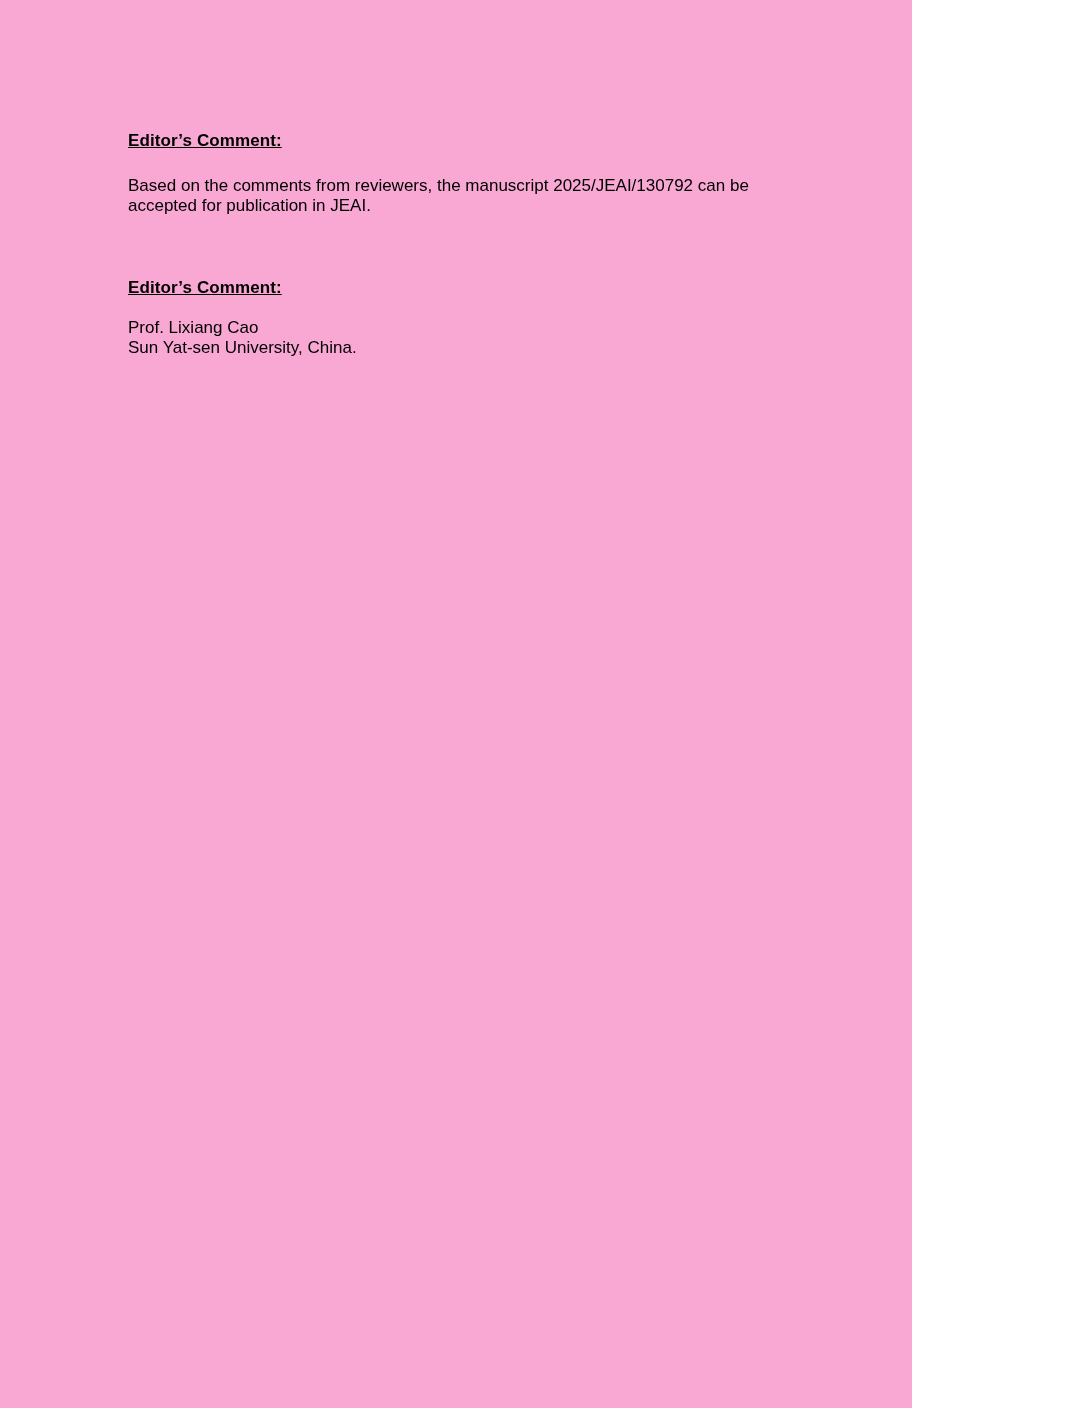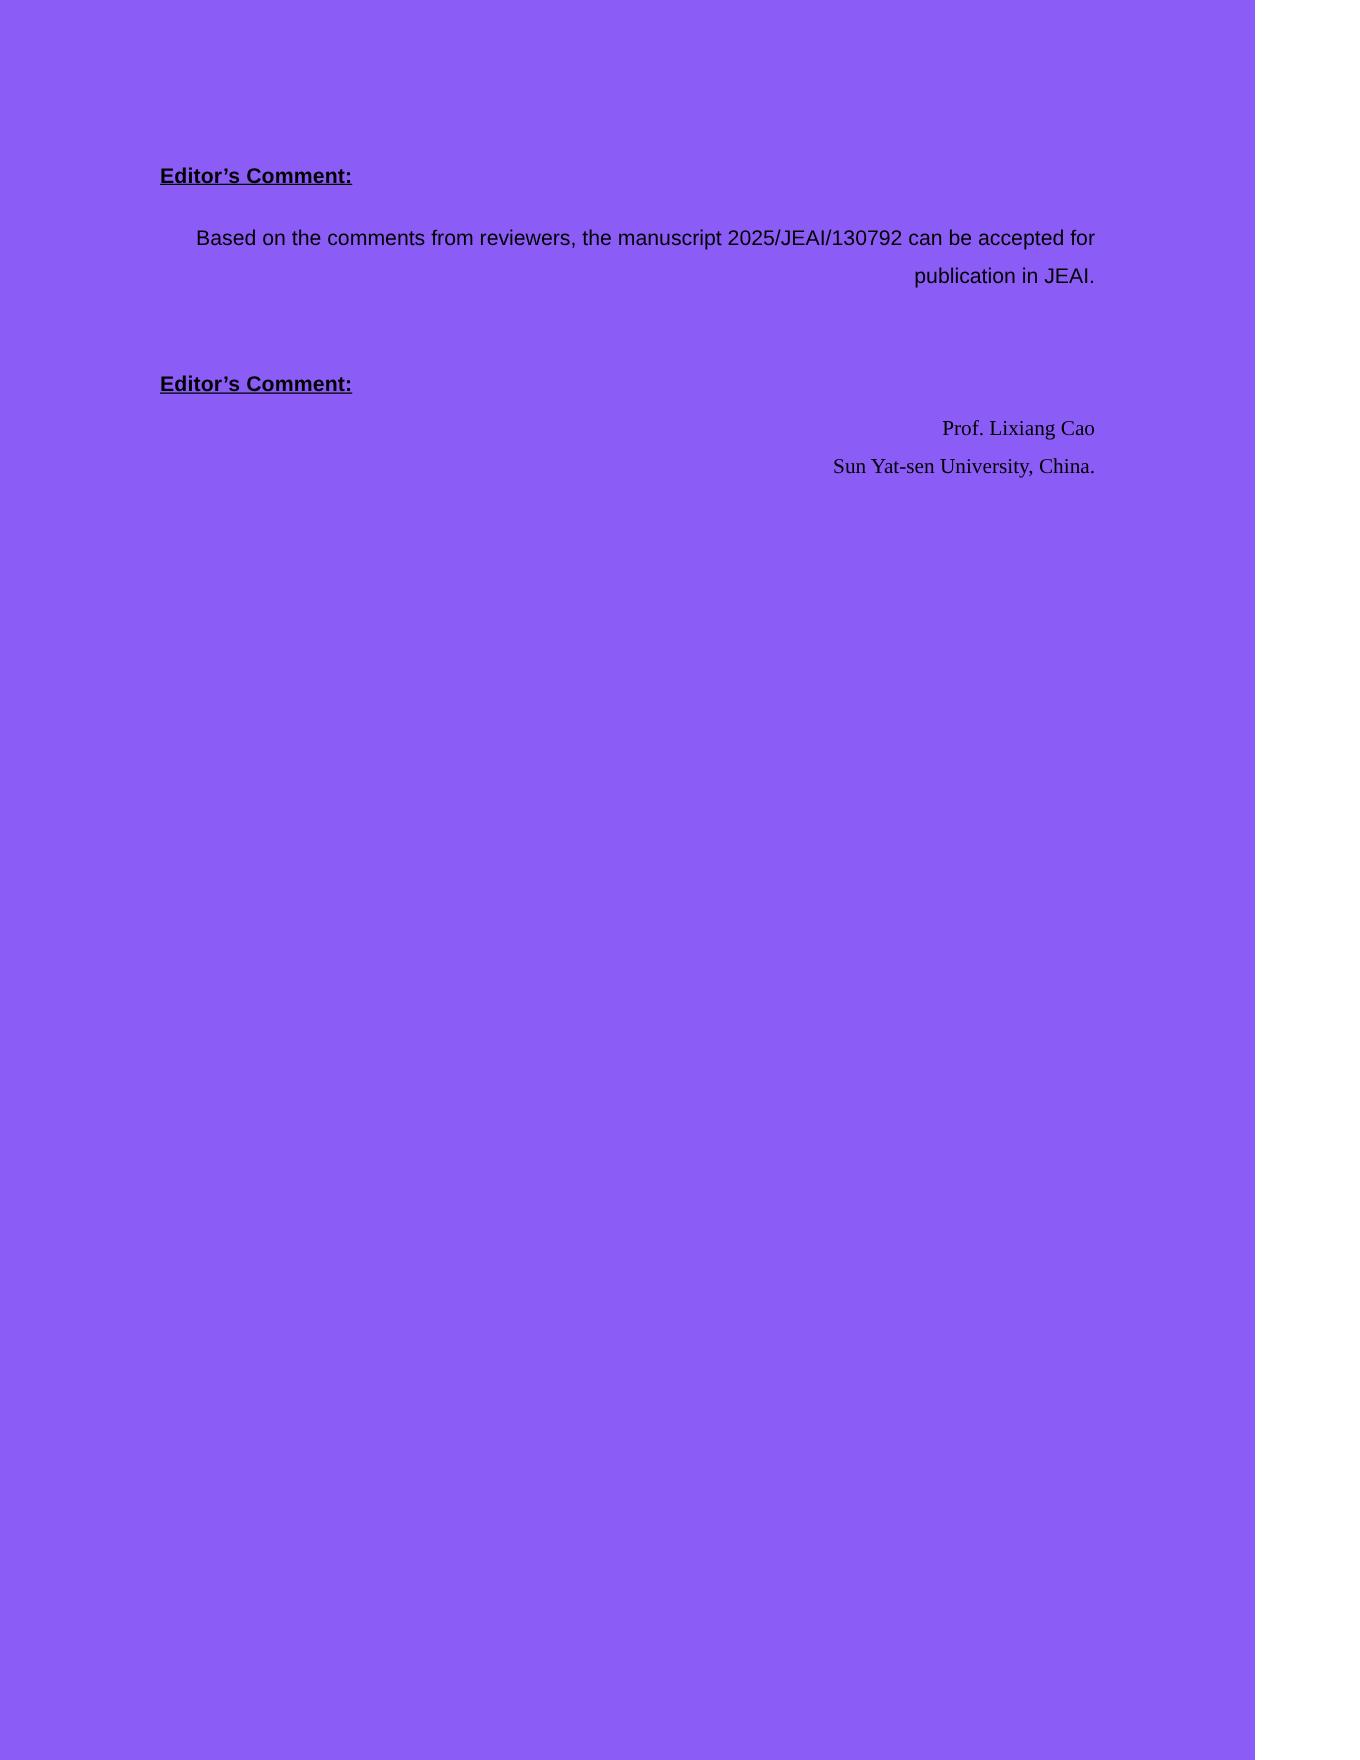--- a/index.html
+++ b/index.html
@@ -2,48 +2,47 @@
 <html><head>
 <meta charset="utf-8">
 <style>
   html, body {
     margin: 0;
     padding: 0;
     background: #ffffff;
   }
   .page {
     position: relative;
-    width: 1004px;
+    width: 912px;
     height: 1408px;
-    background: #8b5cf6;
+    background: #f9a8d4;
     box-sizing: border-box;
     padding: 130px 128px 0 128px;
     font-family: "Liberation Sans", sans-serif;
     color: #000000;
     overflow: hidden;
   }
   .heading {
     margin: 0;
     font-size: 17px;
     font-weight: bold;
     line-height: 22px;
     text-decoration: underline;
     letter-spacing: 0.1px;
   }
   .body-text {
     margin: 0;
     font-size: 17px;
     font-weight: normal;
-    line-height: 30px;
+    line-height: 20px;
     max-width: 780px;
-    text-align: right;
   }
   .comment-body { margin-top: 24px; }
   .details-heading { margin-top: 61px; }
-  .details-block { margin-top: 9px; font-family: Liberation Serif, serif; }
+  .details-block { margin-top: 19px; }
 </style>
 </head>
 <body>
 
 <div class="page">
 
   <h2 class="heading">Editor’s Comment:</h2>
 
   <p class="body-text comment-body">Based on the comments from reviewers, the manuscript 2025/JEAI/130792 can be accepted for publication in JEAI.</p>
 

